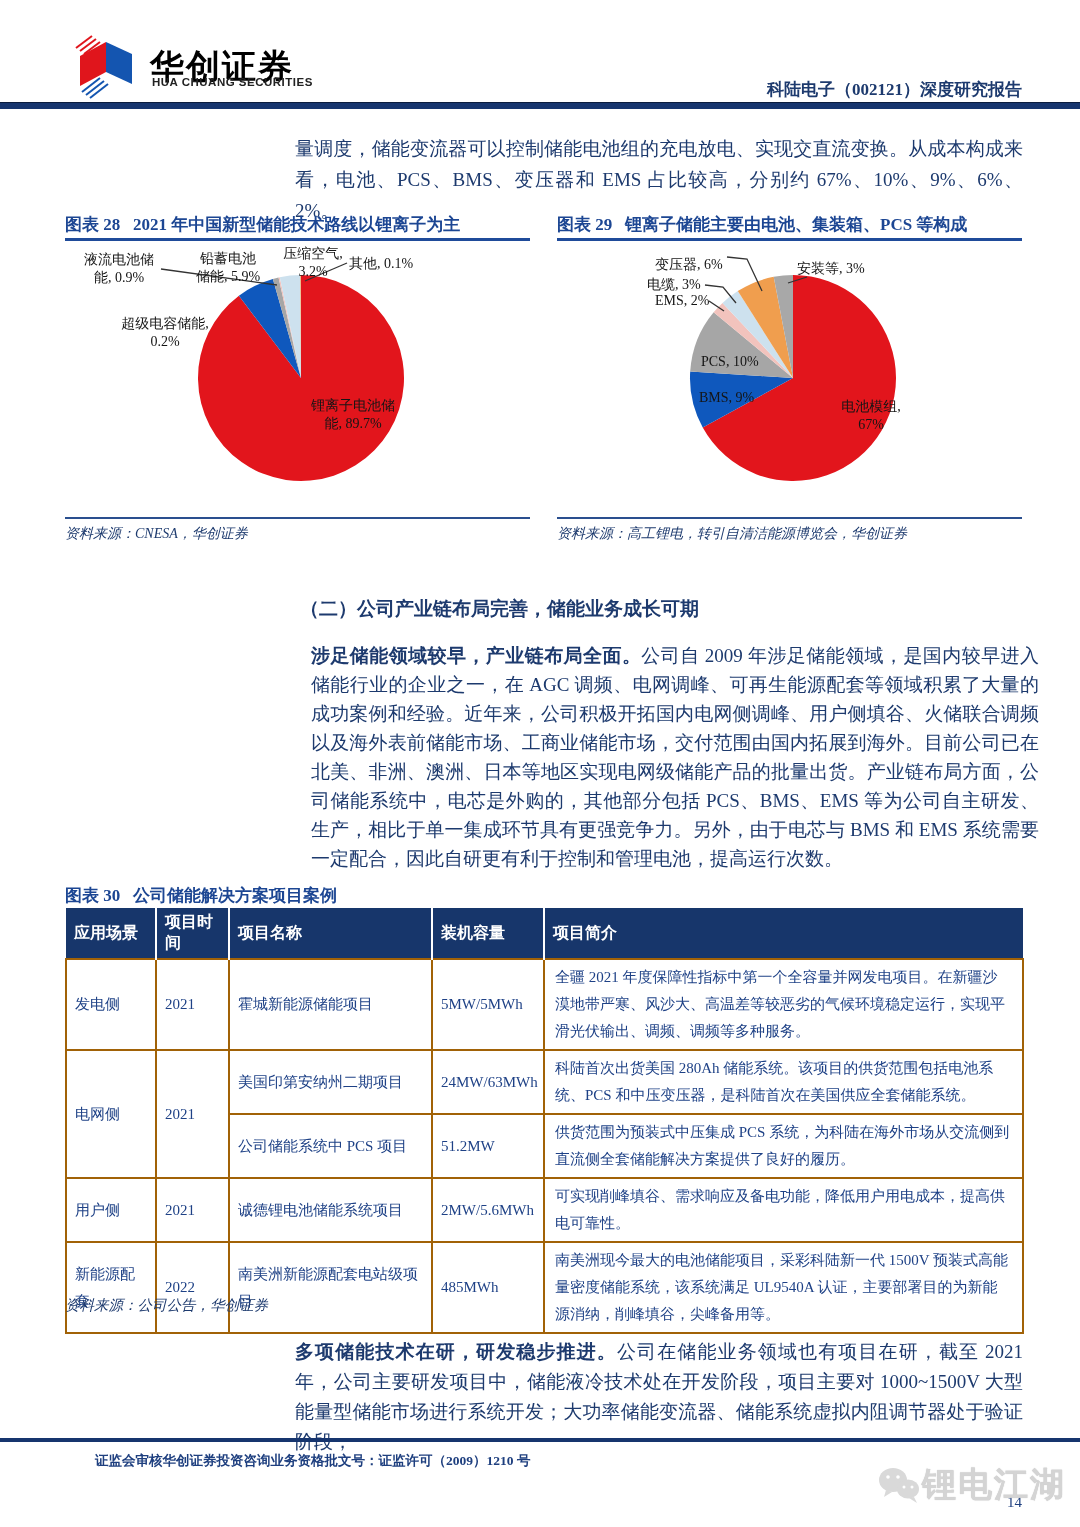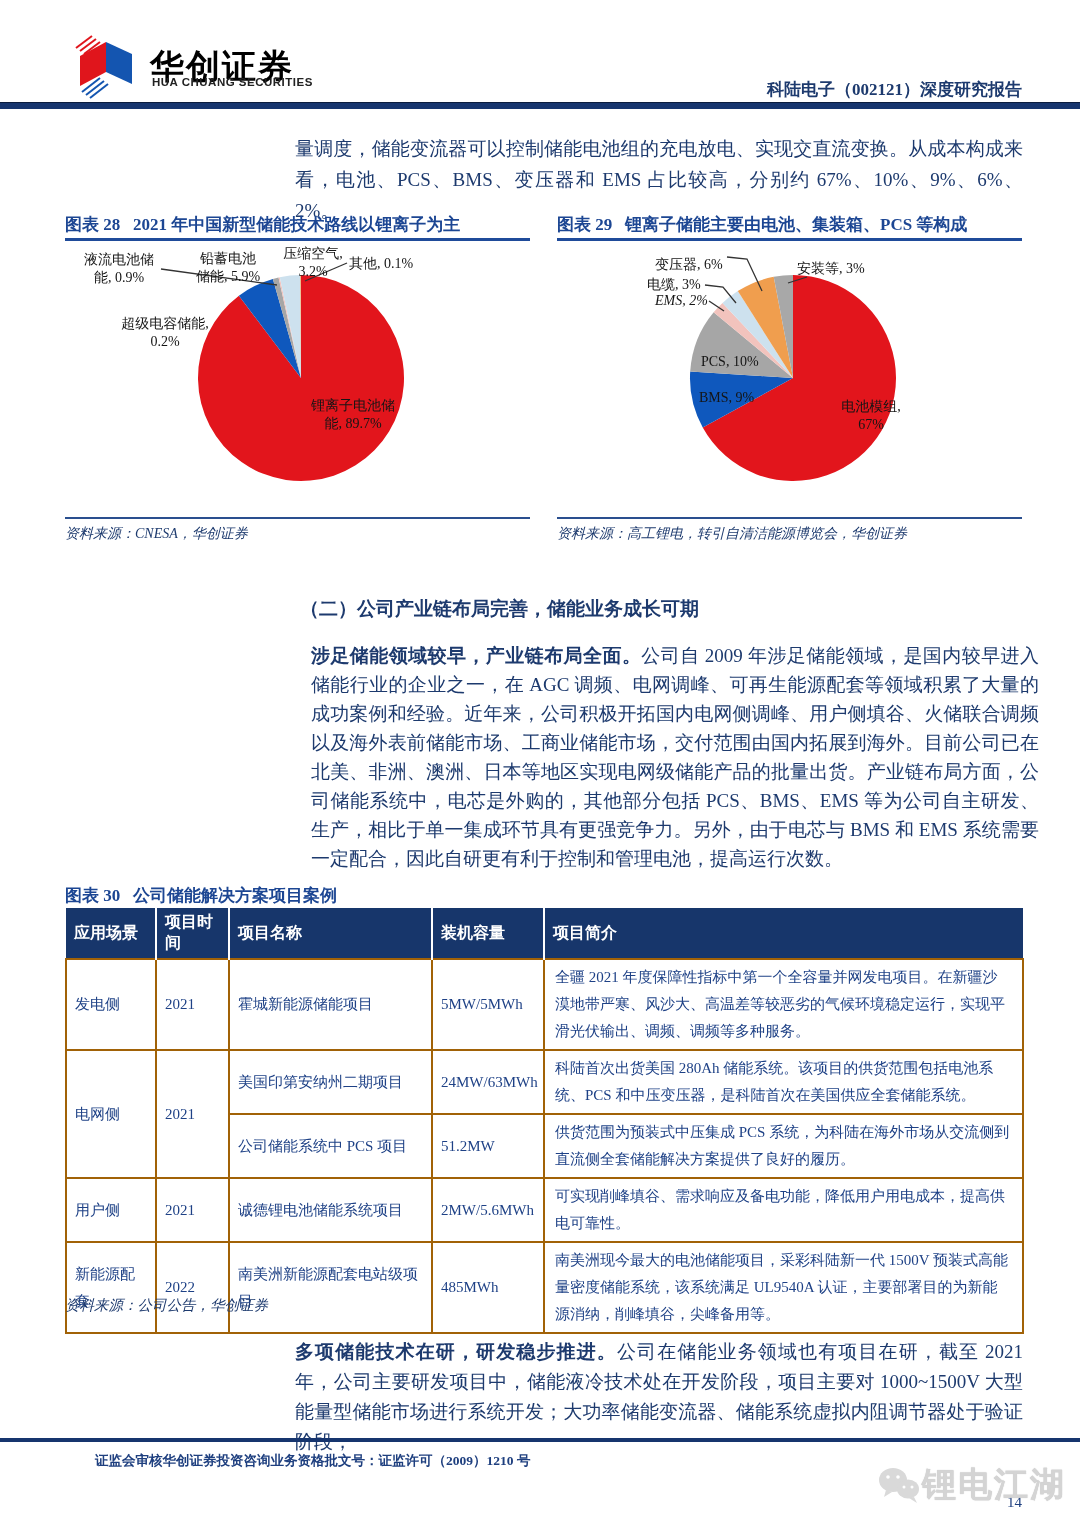--- a/index.html
+++ b/index.html
@@ -143,21 +143,21 @@
         </svg>
       <svg class="leaders" viewBox="0 0 465 272">
         <polyline points="170,12 190,14 205,46" fill="none" stroke="#333" stroke-width="1.3"></polyline>
         <polyline points="250,32 231,38" fill="none" stroke="#333" stroke-width="1.3"></polyline>
         <polyline points="148,40 166,42 179,58" fill="none" stroke="#333" stroke-width="1.3"></polyline>
         <polyline points="152,56 167,66" fill="none" stroke="#333" stroke-width="1.3"></polyline>
       </svg>
       <div class="plbl nowrap" style="left:98px;top:3px;margin-top:8px;">变压器, 6%</div>
       <div class="plbl nowrap" style="left:198px;top:15px;margin-left:42px;">安装等, 3%</div>
       <div class="plbl nowrap" style="left:90px;top:31px;">电缆, 3%</div>
-      <div class="plbl nowrap" style="left:98px;top:47px;font-style:italic;">EMS, 2%</div>
+      <div class="plbl nowrap" style="left:98px;top:47px;">EMS, 2%</div>
       <div class="plbl nowrap" style="left:144px;top:108px;">PCS, 10%</div>
       <div class="plbl nowrap" style="left:142px;top:144px;">BMS, 9%</div>
       <div class="plbl" style="left:266px;top:153px;width:96px;">电池模组,
 67%</div>
     </div>
     <div class="fig-rule2"></div>
     <div class="fig-src">资料来源：高工锂电，转引自清洁能源博览会，华创证券</div>
   </div>
 
   <div class="sec-head">（二）公司产业链布局完善，储能业务成长可期</div>

